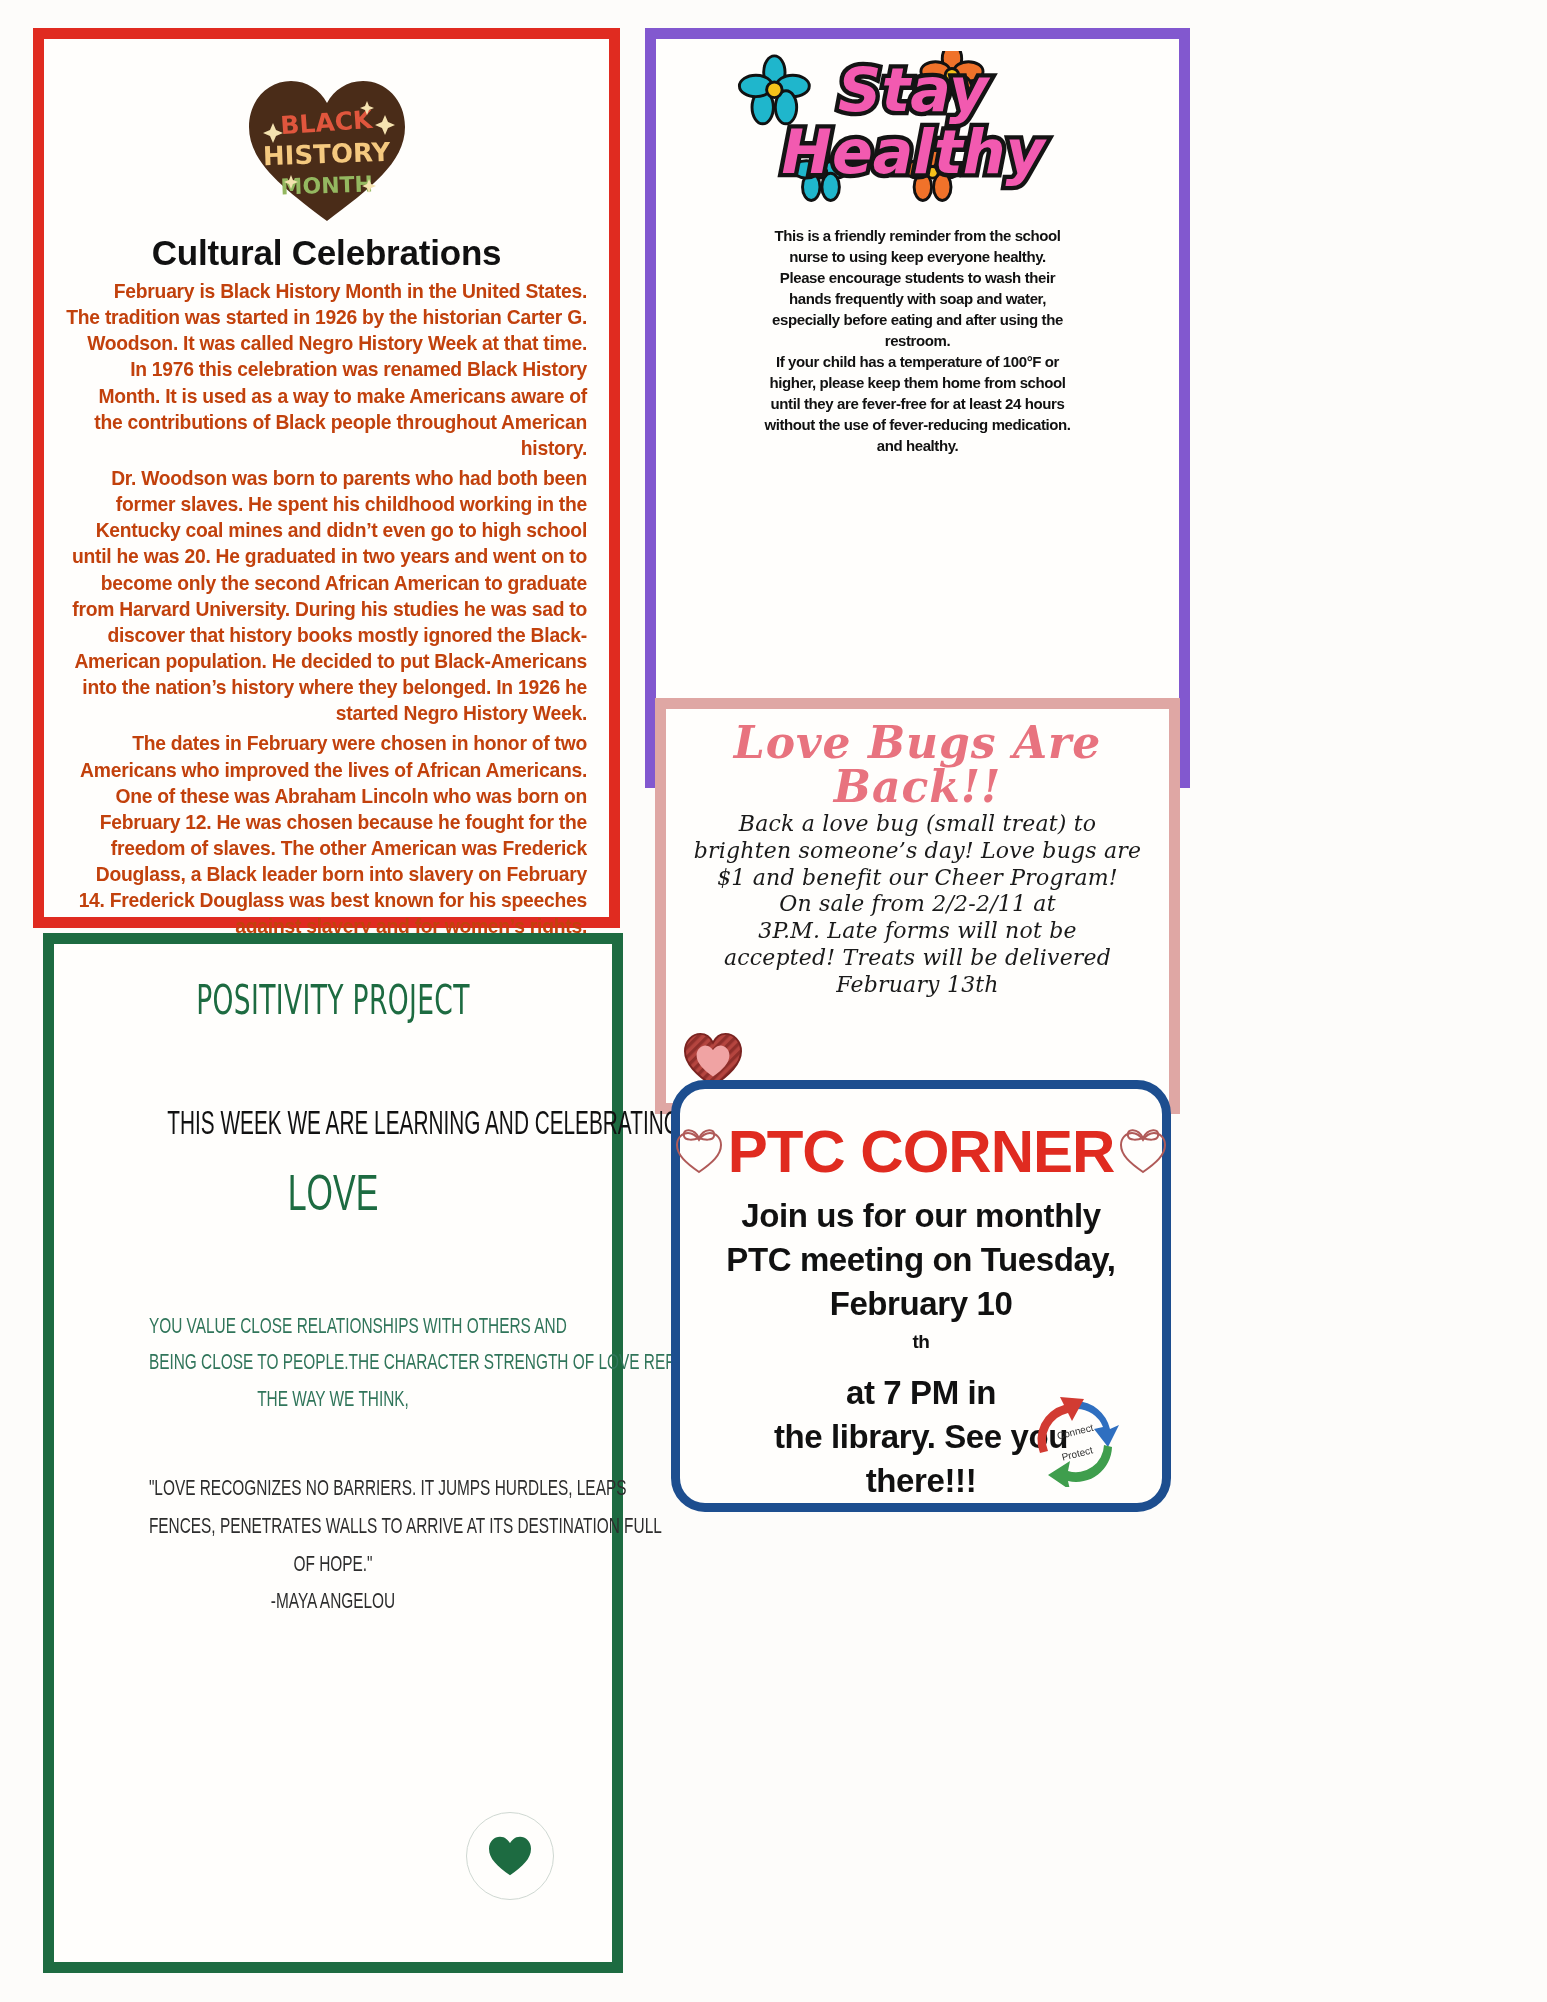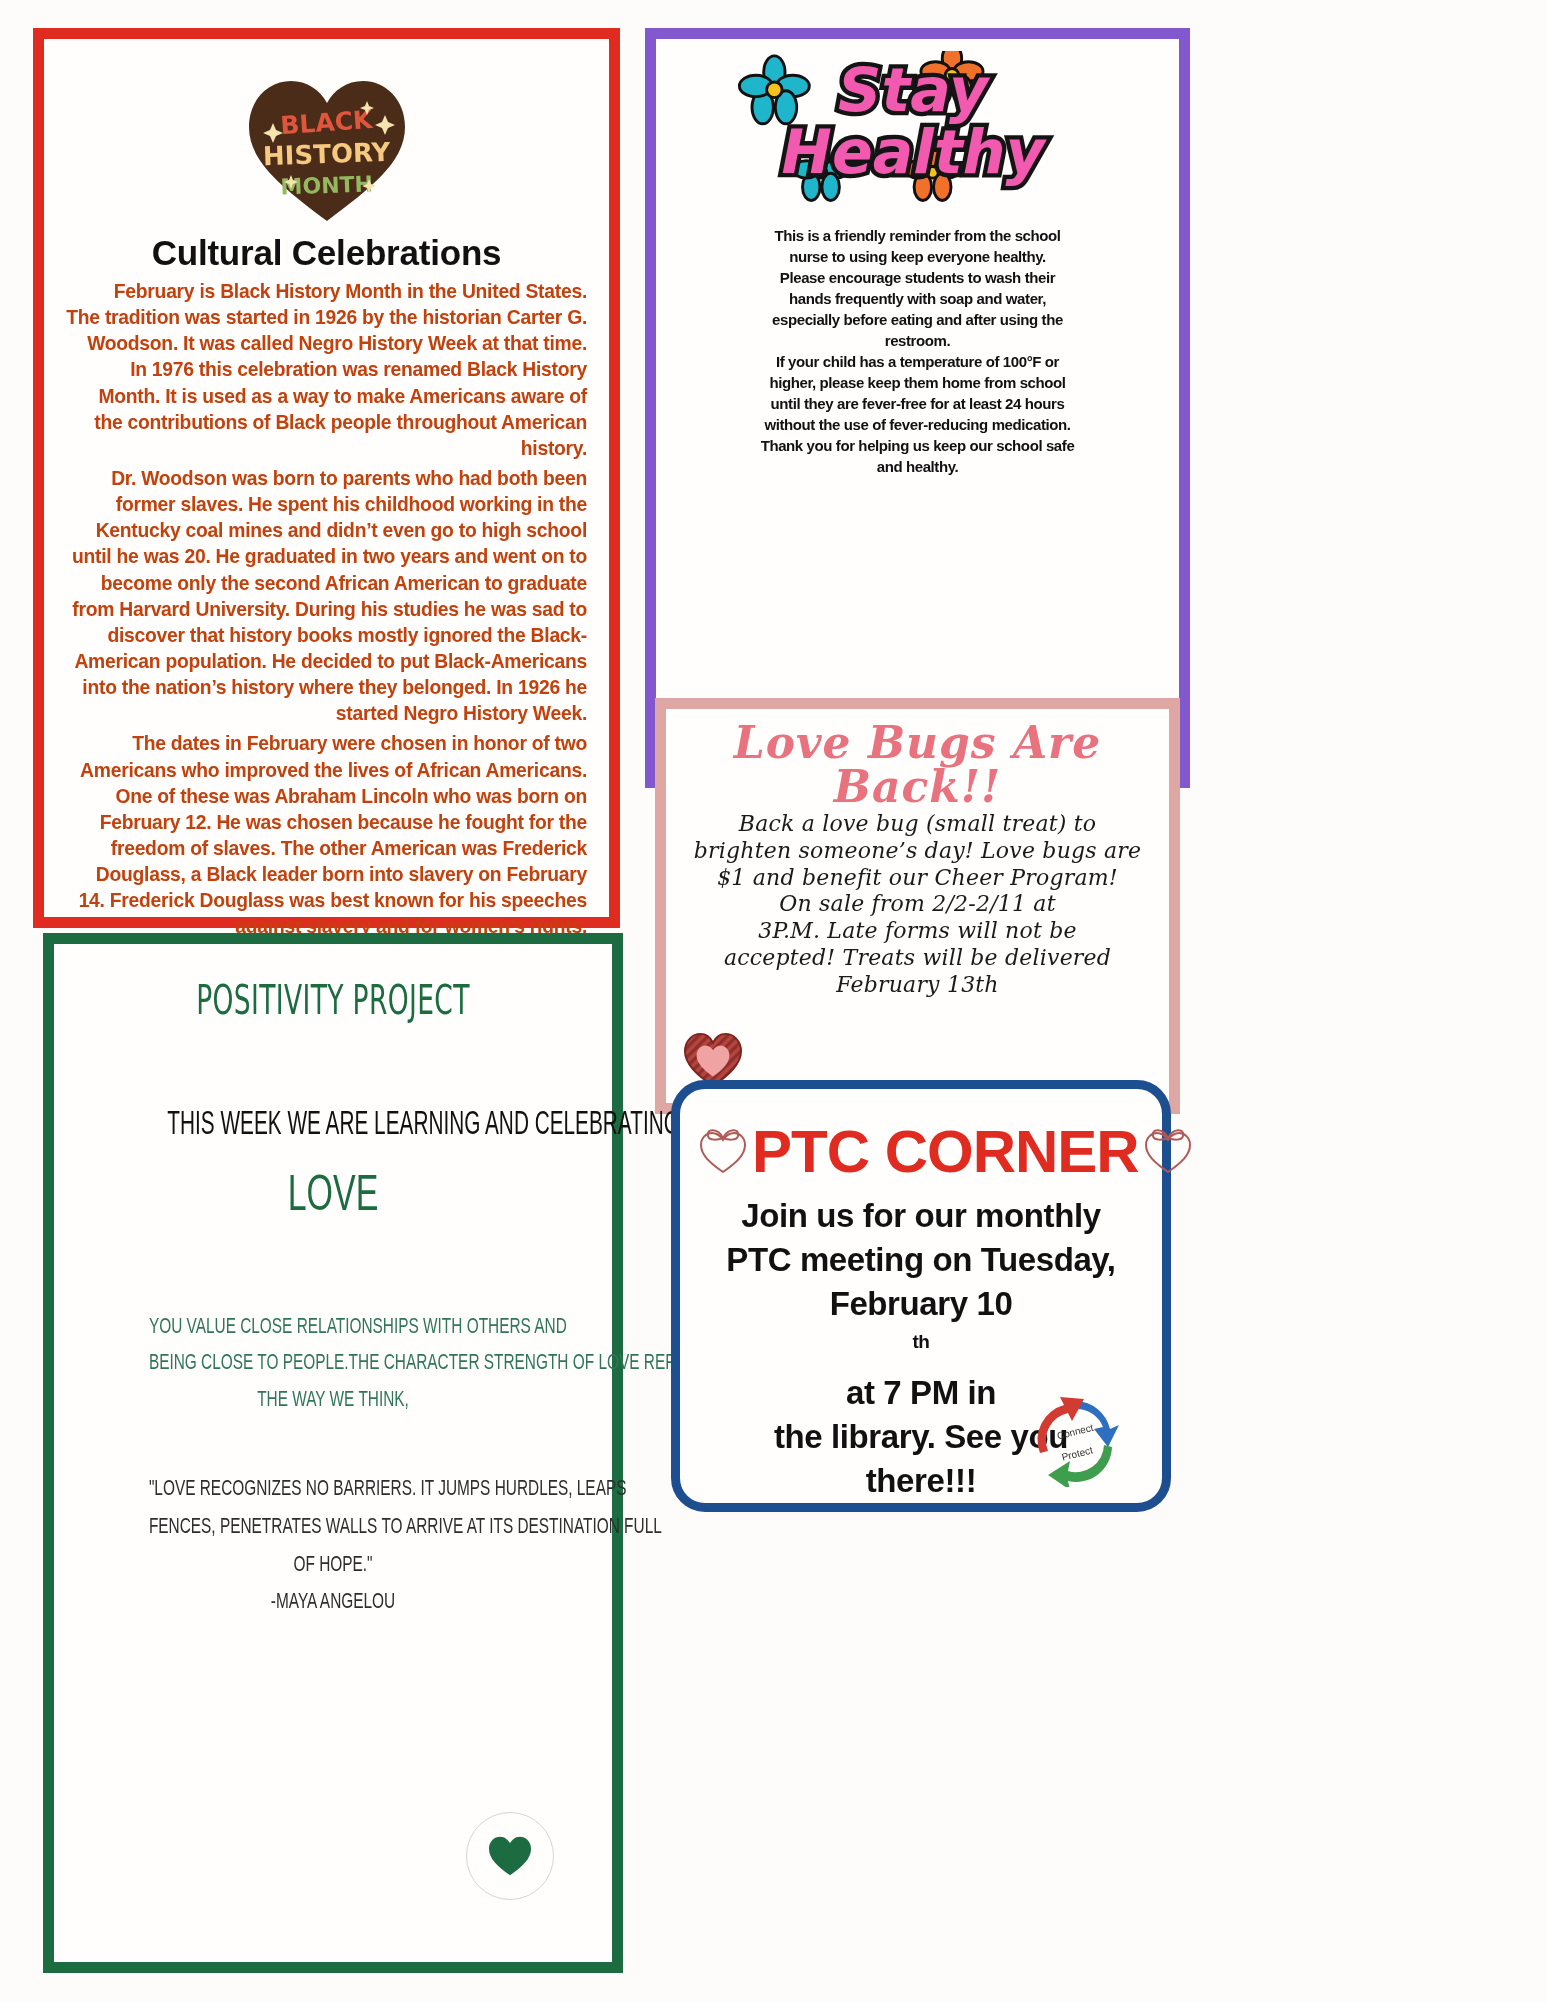--- a/index.html
+++ b/index.html
@@ -212,20 +212,21 @@
     top: 1080px;
     width: 500px;
     height: 432px;
     border: 9px solid #1d4e8f;
     border-radius: 34px;
     padding: 10px 16px;
   }
   .ptc-head {
     display: flex;
     align-items: center;
+    justify-content: center;
     gap: 2px;
     margin-top: 18px;
   }
   .ptc-title {
     font-family: "Liberation Sans", sans-serif;
     font-weight: bold;
     font-size: 60px;
     color: #e02b20;
     letter-spacing: -1px;
     white-space: nowrap;
@@ -340,21 +341,20 @@
       <span>This is a friendly reminder from the school</span>
       <span>nurse to using keep everyone healthy.</span>
       <span>Please encourage students to wash their</span>
       <span>hands frequently with soap and water,</span>
       <span>especially before eating and after using the</span>
       <span>restroom.</span>
       <span>If your child has a temperature of 100°F or</span>
       <span>higher, please keep them home from school</span>
       <span>until they are fever-free for at least 24 hours</span>
       <span>without the use of fever-reducing medication.</span>
-      <span>Thank you for helping us keep our school safe</span>
       <span>and healthy.</span>
     </div>
   </div>
 
   <div class="panel" id="lovebugs">
     <div class="lb-title">Love Bugs Are Back!!</div>
     <div class="lb-body">
       <span>Back a love bug (small treat) to</span>
       <span>brighten someone’s day!  Love bugs are</span>
       <span>$1 and benefit our Cheer Program!</span>

